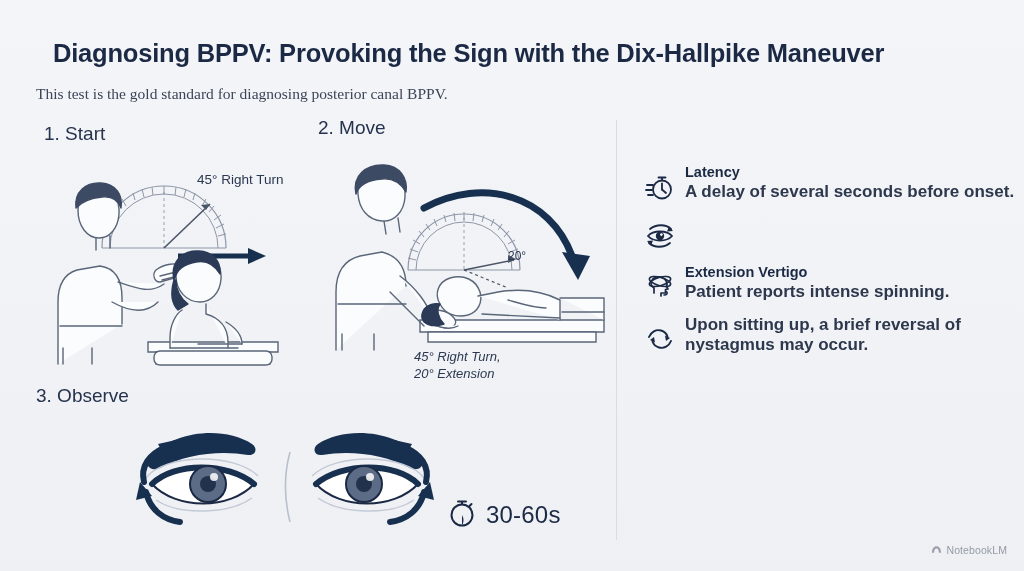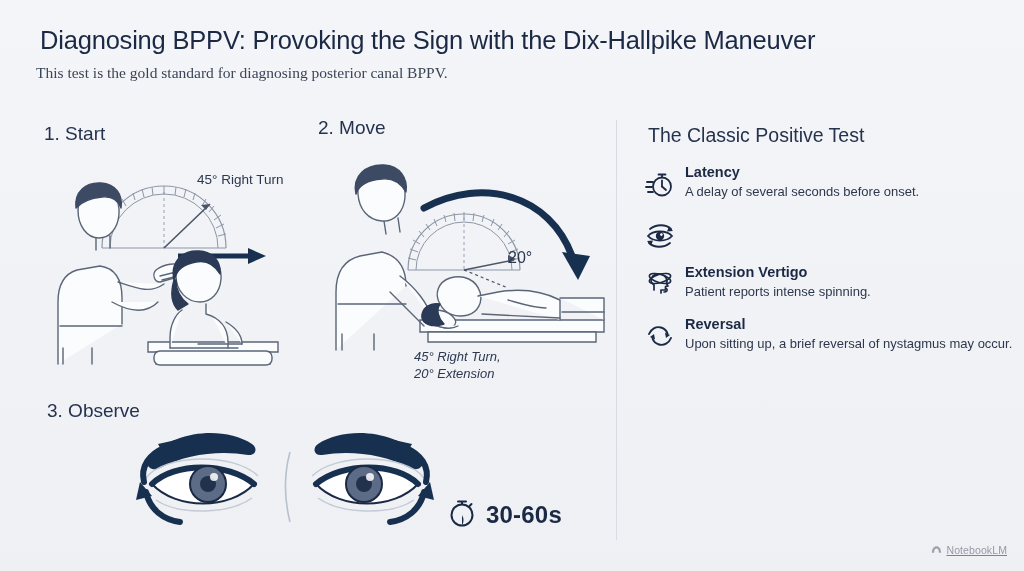--- a/index.html
+++ b/index.html
@@ -24,24 +24,24 @@
   }
   
   .header {
     position: absolute;
     left: 36px;
     top: 22px;
     right: 36px;
   }
   .title {
     font-size: 25.5px;
-    font-weight: normal;
+    font-weight: bold;
     letter-spacing: -0.2px;
     color: #1b2945;
-    margin: 4px;
+    margin: 17px;
     white-space: nowrap;
   }
   .subtitle {
     font-size: 15.5px;
     font-weight: normal;
     color: #3b4558;
     margin: 9px 0 0 0;
     font-family: Liberation Serif, serif;
   }
   
@@ -55,21 +55,21 @@
   }
   
   .step-head {
     position: absolute;
     font-size: 19px;
     font-weight: normal;
     color: #26334e;
   }
   #step1-head { left: 44px; top: 123px; }
   #step2-head { left: 318px; top: 117px; }
-  #step3-head { left: 36px; top: 400px; margin-left: 11px; }
+  #step3-head { left: 36px; top: 385px; }
   .panel-head {
     position: absolute;
     left: 648px;
     top: 124px;
     font-size: 19.5px;
     font-weight: normal;
     color: #26334e;
   }
   
   .illus { position: absolute; }
@@ -78,89 +78,87 @@
   #illus3 { left: 130px; top: 418px; width: 310px; height: 130px; }
   .illus svg { display: block; width: 100%; height: 100%; overflow: visible; }
   
   .art-label {
     position: absolute;
     font-size: 13.5px;
     color: #2b3850;
     white-space: nowrap;
   }
   #label-45 { left: 197px; top: 172px; }
-  #label-20 { left: 508px; top: 249px; font-size: 16px; }
+  #label-20 { left: 508px; top: 249px; font-size: 12px; }
   #caption2 {
     position: absolute;
     left: 414px;
     top: 348px;
     font-size: 13px;
     line-height: 17px;
     color: #2b3850;
     font-style: italic;
   }
   
   .timer-badge {
     position: absolute;
     left: 447px;
     top: 498px;
     display: flex;
     align-items: center;
     gap: 9px;
-    font-weight: bold;
   }
   .timer-badge .t-text {
     font-size: 24px;
     color: #1b2945;
     letter-spacing: 0.2px;
   }
   
   .facts {
     position: absolute;
     left: 645px;
     top: 162px;
     width: 372px;
   }
   .fact {
     display: flex;
-    align-items: center;
+    align-items: flex-end;
     gap: 10px;
     margin-bottom: 13px;
   }
   .fact-ico {
     flex: 0 0 30px;
     width: 30px;
     height: 30px;
     margin-top: 4px;
   }
   .fact-ico svg { display: block; width: 30px; height: 30px; }
   .fact-body { flex: 1 1 auto; padding-top: 1px; }
   .fact-term {
     font-size: 14.5px;
     font-weight: bold;
     color: #1b2945;
     line-height: 18px;
     margin-bottom: 1px;
   }
   .fact-desc {
-    font-size: 13px;
-    font-weight: normal;
+    font-size: 17px;
+    font-weight: bold;
     color: #2d384d;
     line-height: 19.5px;
   }
   
   .watermark {
     position: absolute;
     right: 17px;
     bottom: 12px;
     display: flex;
     align-items: center;
     gap: 4px;
     opacity: 0.55;
-    text-decoration: underline;
   }
   .watermark .wm-text {
     font-size: 10.5px;
     color: #4a5466;
     letter-spacing: 0.1px;
   }
 </style>
 </head>
 <body>
 
@@ -387,21 +385,20 @@
         <circle cx="15" cy="17" r="10.5" stroke="#1b2945" stroke-width="2"></circle>
         <path d="M15 6.5 L15 17 A10.5 10.5 0 0 1 15 27.5 Z" fill="#1b2945"></path>
         <line x1="15" y1="3.5" x2="15" y2="6.5" stroke="#1b2945" stroke-width="2"></line>
         <line x1="11" y1="3.5" x2="19" y2="3.5" stroke="#1b2945" stroke-width="2" stroke-linecap="round"></line>
         <line x1="22.5" y1="8" x2="24.5" y2="6" stroke="#1b2945" stroke-width="2" stroke-linecap="round"></line>
       </svg>
     </span>
     <span class="t-text">30-60s</span>
   </div>
 
-  <div class="panel-head">The Classic Positive Test</div>
 
   <div class="facts">
 
     <div class="fact">
       <span class="fact-ico">
         <svg viewBox="0 0 30 30" fill="none">
           <circle cx="17" cy="17.5" r="9" stroke="#1b2945" stroke-width="1.8"></circle>
           <line x1="17" y1="17.5" x2="17" y2="11.5" stroke="#1b2945" stroke-width="1.8" stroke-linecap="round"></line>
           <line x1="17" y1="17.5" x2="21" y2="21" stroke="#1b2945" stroke-width="1.8" stroke-linecap="round"></line>
           <line x1="17" y1="5.5" x2="17" y2="8.5" stroke="#1b2945" stroke-width="1.8"></line>
@@ -450,21 +447,20 @@
     <div class="fact">
       <span class="fact-ico">
         <svg viewBox="0 0 30 30" fill="none">
           <path d="M4 13 C6 8 11 5 16 6.5 C19 7.4 21.5 9.6 22.5 12.5" stroke="#1b2945" stroke-width="1.9" fill="none" stroke-linecap="round"></path>
           <path d="M25 14 L20 11.5 L21 17 Z" fill="#1b2945"></path>
           <path d="M26 17 C24 22 19 25 14 23.5 C11 22.6 8.5 20.4 7.5 17.5" stroke="#1b2945" stroke-width="1.9" fill="none" stroke-linecap="round"></path>
           <path d="M5 16 L10 18.5 L9 13 Z" fill="#1b2945"></path>
         </svg>
       </span>
       <div class="fact-body">
-        <div class="fact-term">Reversal</div>
         <div class="fact-desc">Upon sitting up, a brief reversal of nystagmus may occur.</div>
       </div>
     </div>
 
   </div>
 
   <div class="watermark">
     <span>
       <svg width="11" height="11" viewBox="0 0 12 12" fill="none">
         <path d="M1 9.5 C1 5 3.2 2.5 6 2.5 C8.8 2.5 11 5 11 9.5 L8.6 9.5 C8.6 6.4 7.5 4.8 6 4.8 C4.5 4.8 3.4 6.4 3.4 9.5 Z" fill="#5a6373"></path>

